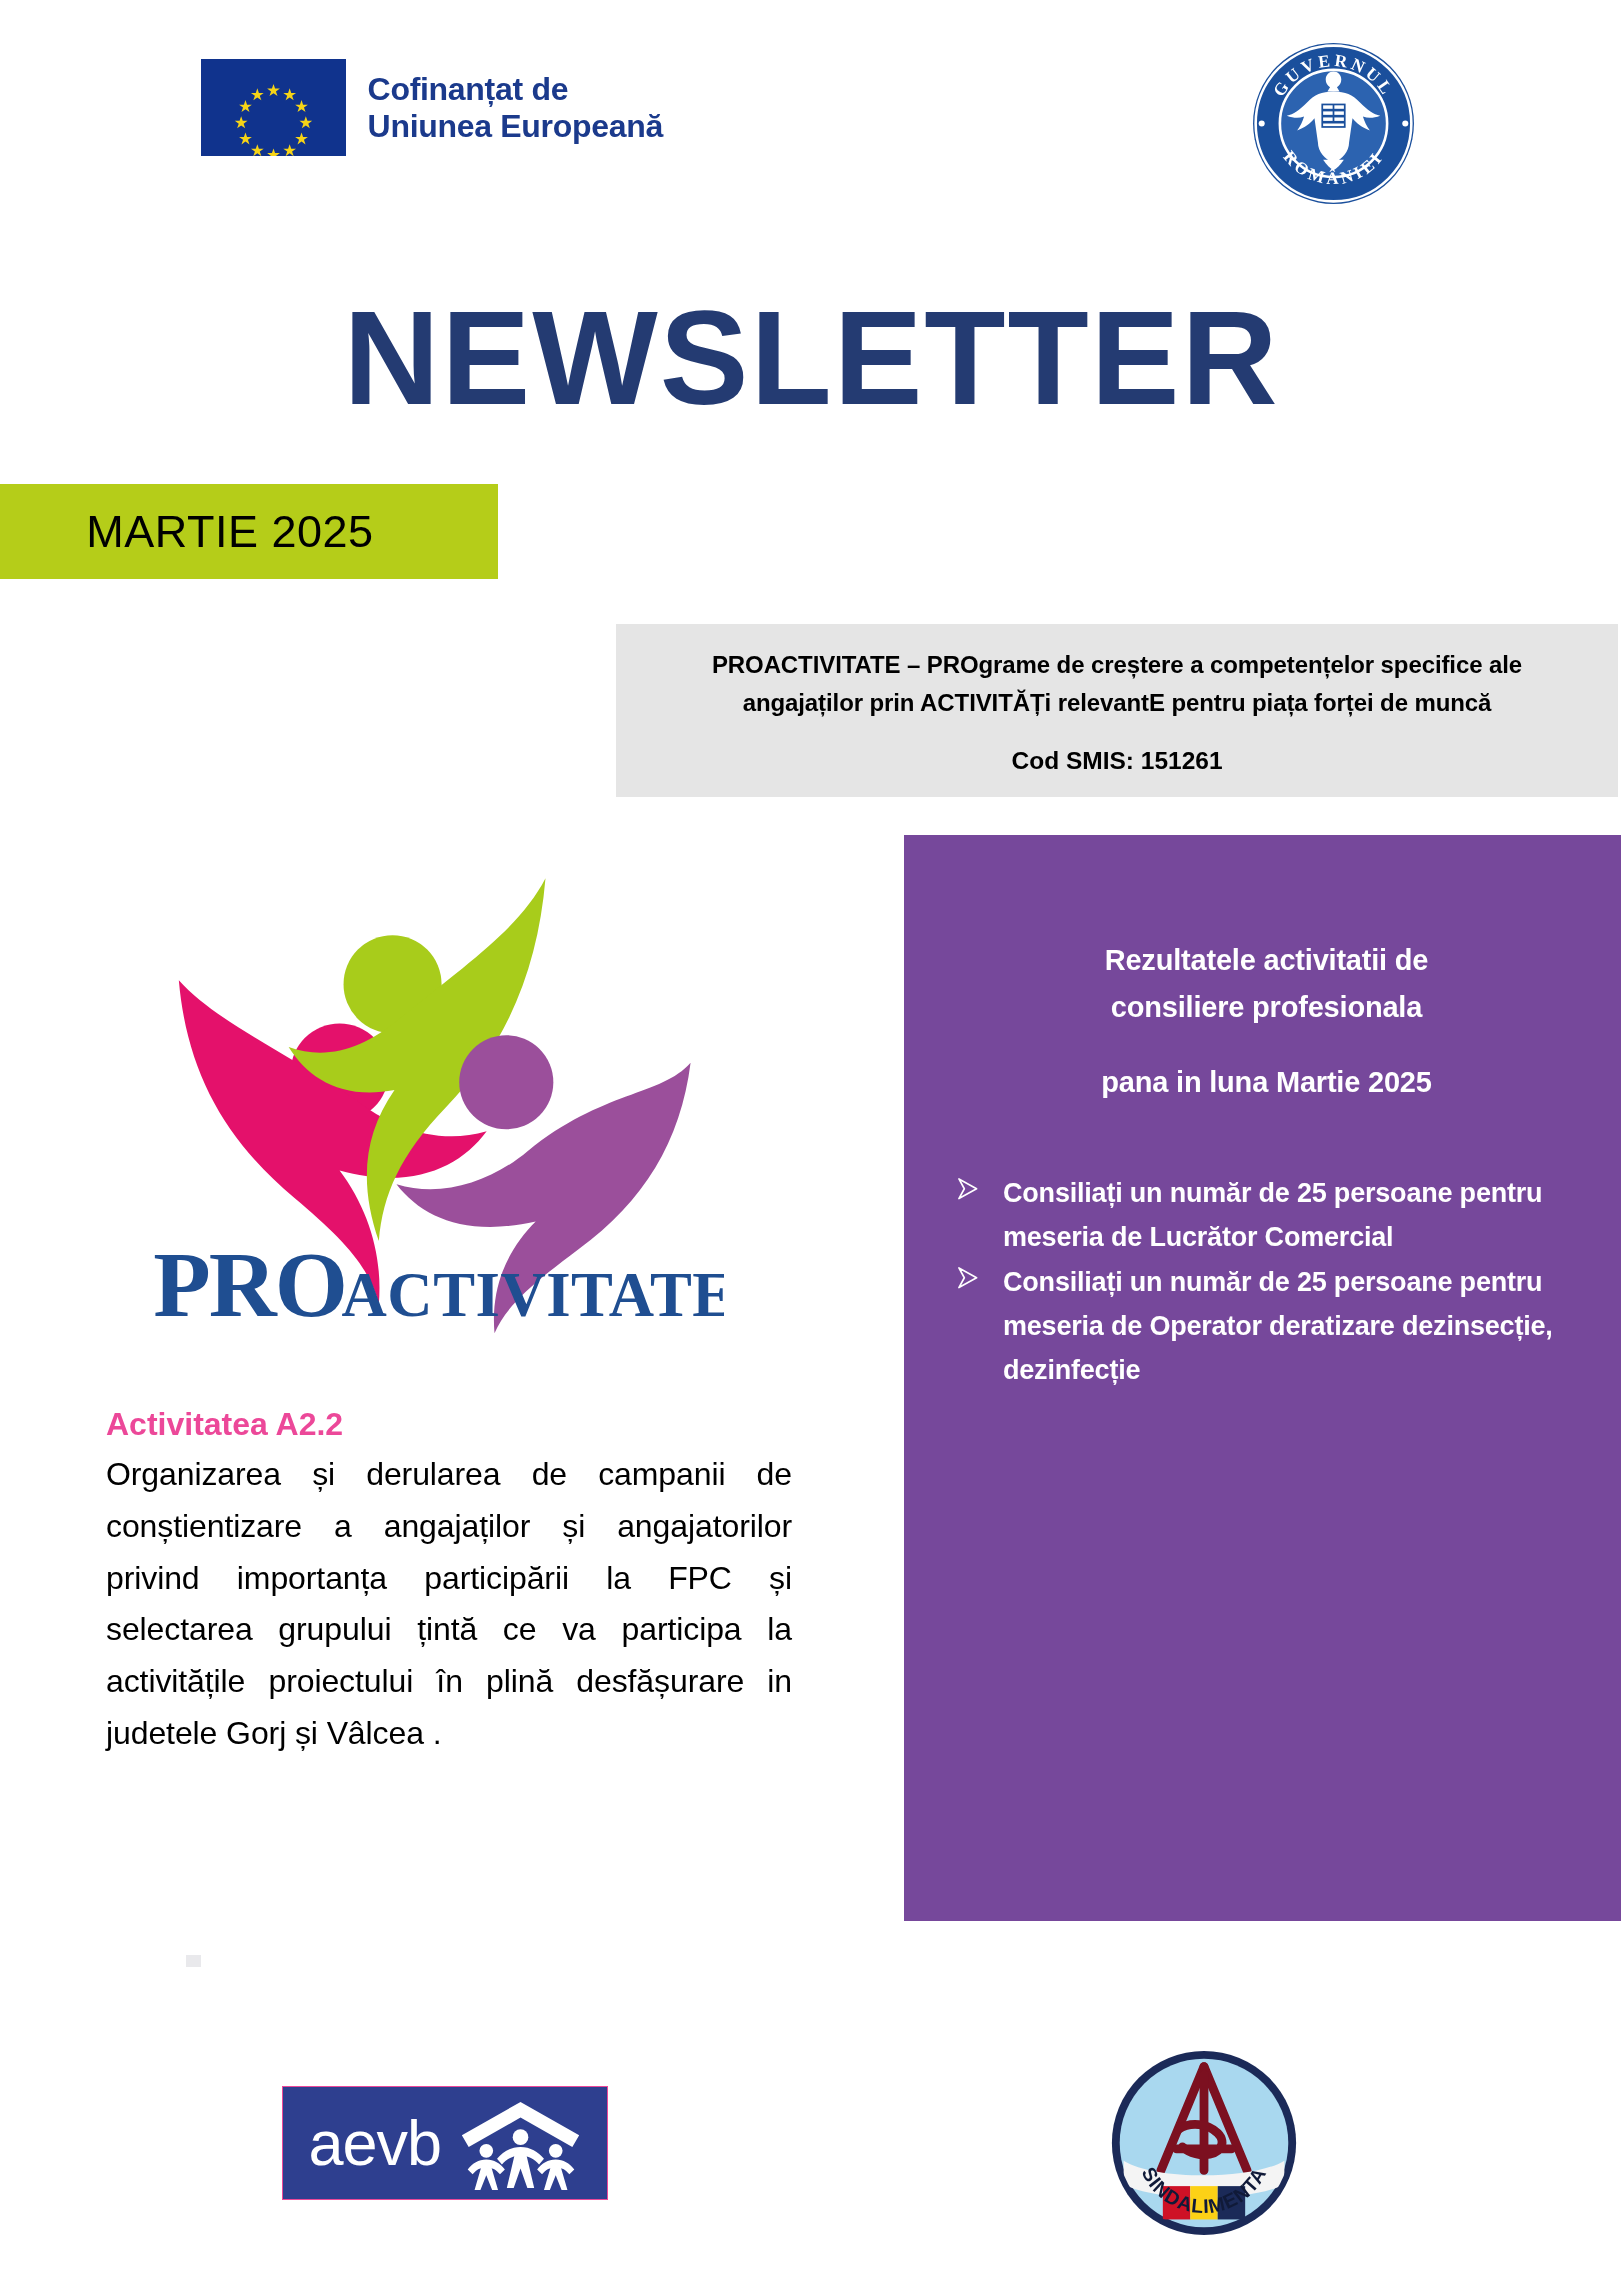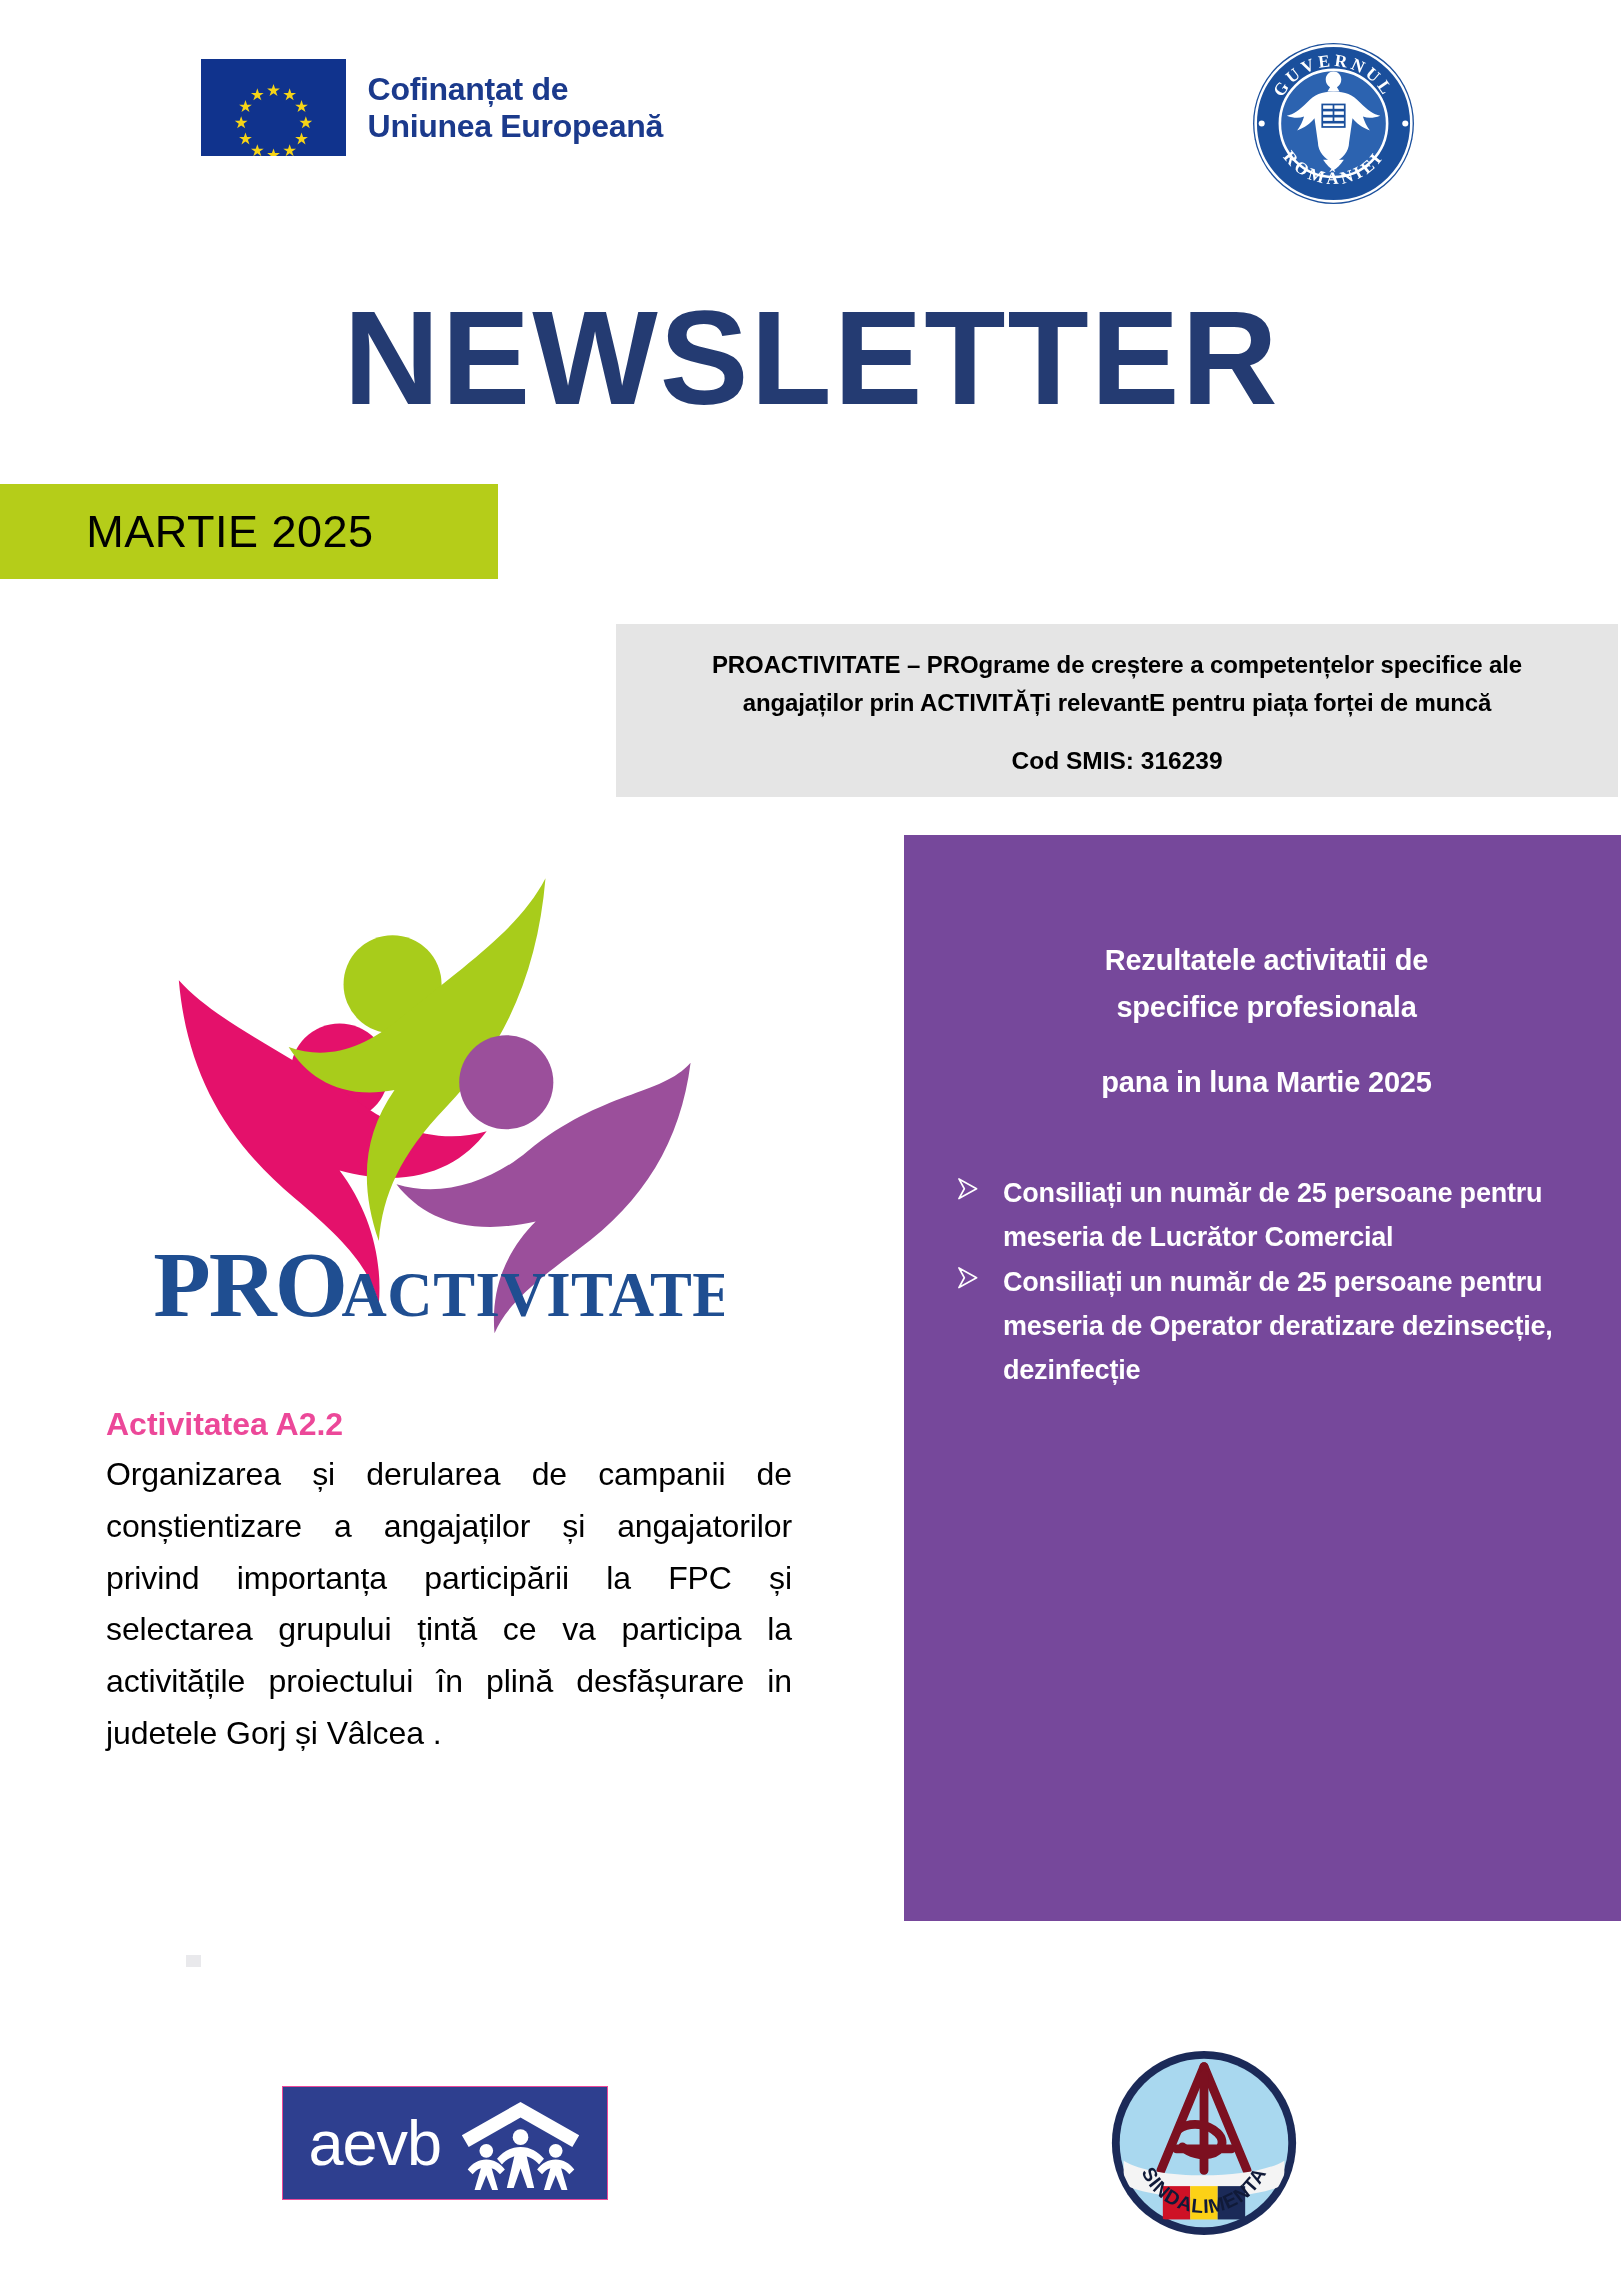--- a/index.html
+++ b/index.html
@@ -317,21 +317,21 @@
   </div>
 
   <div class="newsletter-title">NEWSLETTER</div>
 
   <div class="month-band">
     <span class="label">MARTIE 2025</span>
   </div>
 
   <div class="project-band">
     <div class="title">PROACTIVITATE – PROgrame de creștere a competențelor specifice ale angajaților prin ACTIVITĂȚi relevantE pentru piața forței de muncă</div>
-    <div class="smis">Cod SMIS: 316239</div>
+    <div class="smis">Cod SMIS: 151261</div>
   </div>
 
   <div class="pro-logo">
     <svg viewBox="0 0 620 510" xmlns="http://www.w3.org/2000/svg">
 
       <circle cx="228" cy="232" r="50" fill="#e4116b"></circle>
       <path d="M64 138 C72 230 110 300 182 360 C232 402 258 430 268 468 C272 420 258 372 228 332 C300 352 350 330 378 292 C330 306 282 290 242 258 C160 204 100 178 64 138 Z" fill="#e4116b"></path>
 
       <circle cx="282" cy="142" r="50" fill="#a8cc1b"></circle>
       <path d="M438 34 C430 128 398 204 336 268 C290 316 272 356 268 404 C248 346 252 296 284 250 C230 260 196 238 176 206 C214 220 252 208 288 178 C362 118 412 84 438 34 Z" fill="#a8cc1b"></path>
@@ -346,21 +346,21 @@
 
   <div class="activity-block">
     <div class="activity-title">Activitatea A2.2</div>
     <div class="activity-body">Organizarea și derularea de campanii de conștientizare a angajaților și angajatorilor privind importanța participării la FPC și selectarea grupului țintă ce va participa la activitățile proiectului în plină desfășurare in judetele Gorj și Vâlcea .</div>
   </div>
   <div class="activity-spot"></div>
 
   <div class="results-panel">
     <div class="results-heading">
       <span>Rezultatele  activitatii de</span>
-      <span class="line2">specifice profesionala</span>
+      <span class="line2">consiliere profesionala</span>
     </div>
     <div class="results-subheading">pana in luna Martie 2025</div>
     <ul class="results-list">
       <li>
         <span class="arrow-bullet">
           <svg viewBox="0 0 26 26" xmlns="http://www.w3.org/2000/svg">
             <path d="M4 3 L22 13 L4 23 L9.5 13 Z" fill="none" stroke="#ffffff" stroke-width="1.7" stroke-linejoin="round"></path>
           </svg>
         </span>
         <span>Consiliați un număr de 25 persoane pentru meseria de Lucrător Comercial</span>

